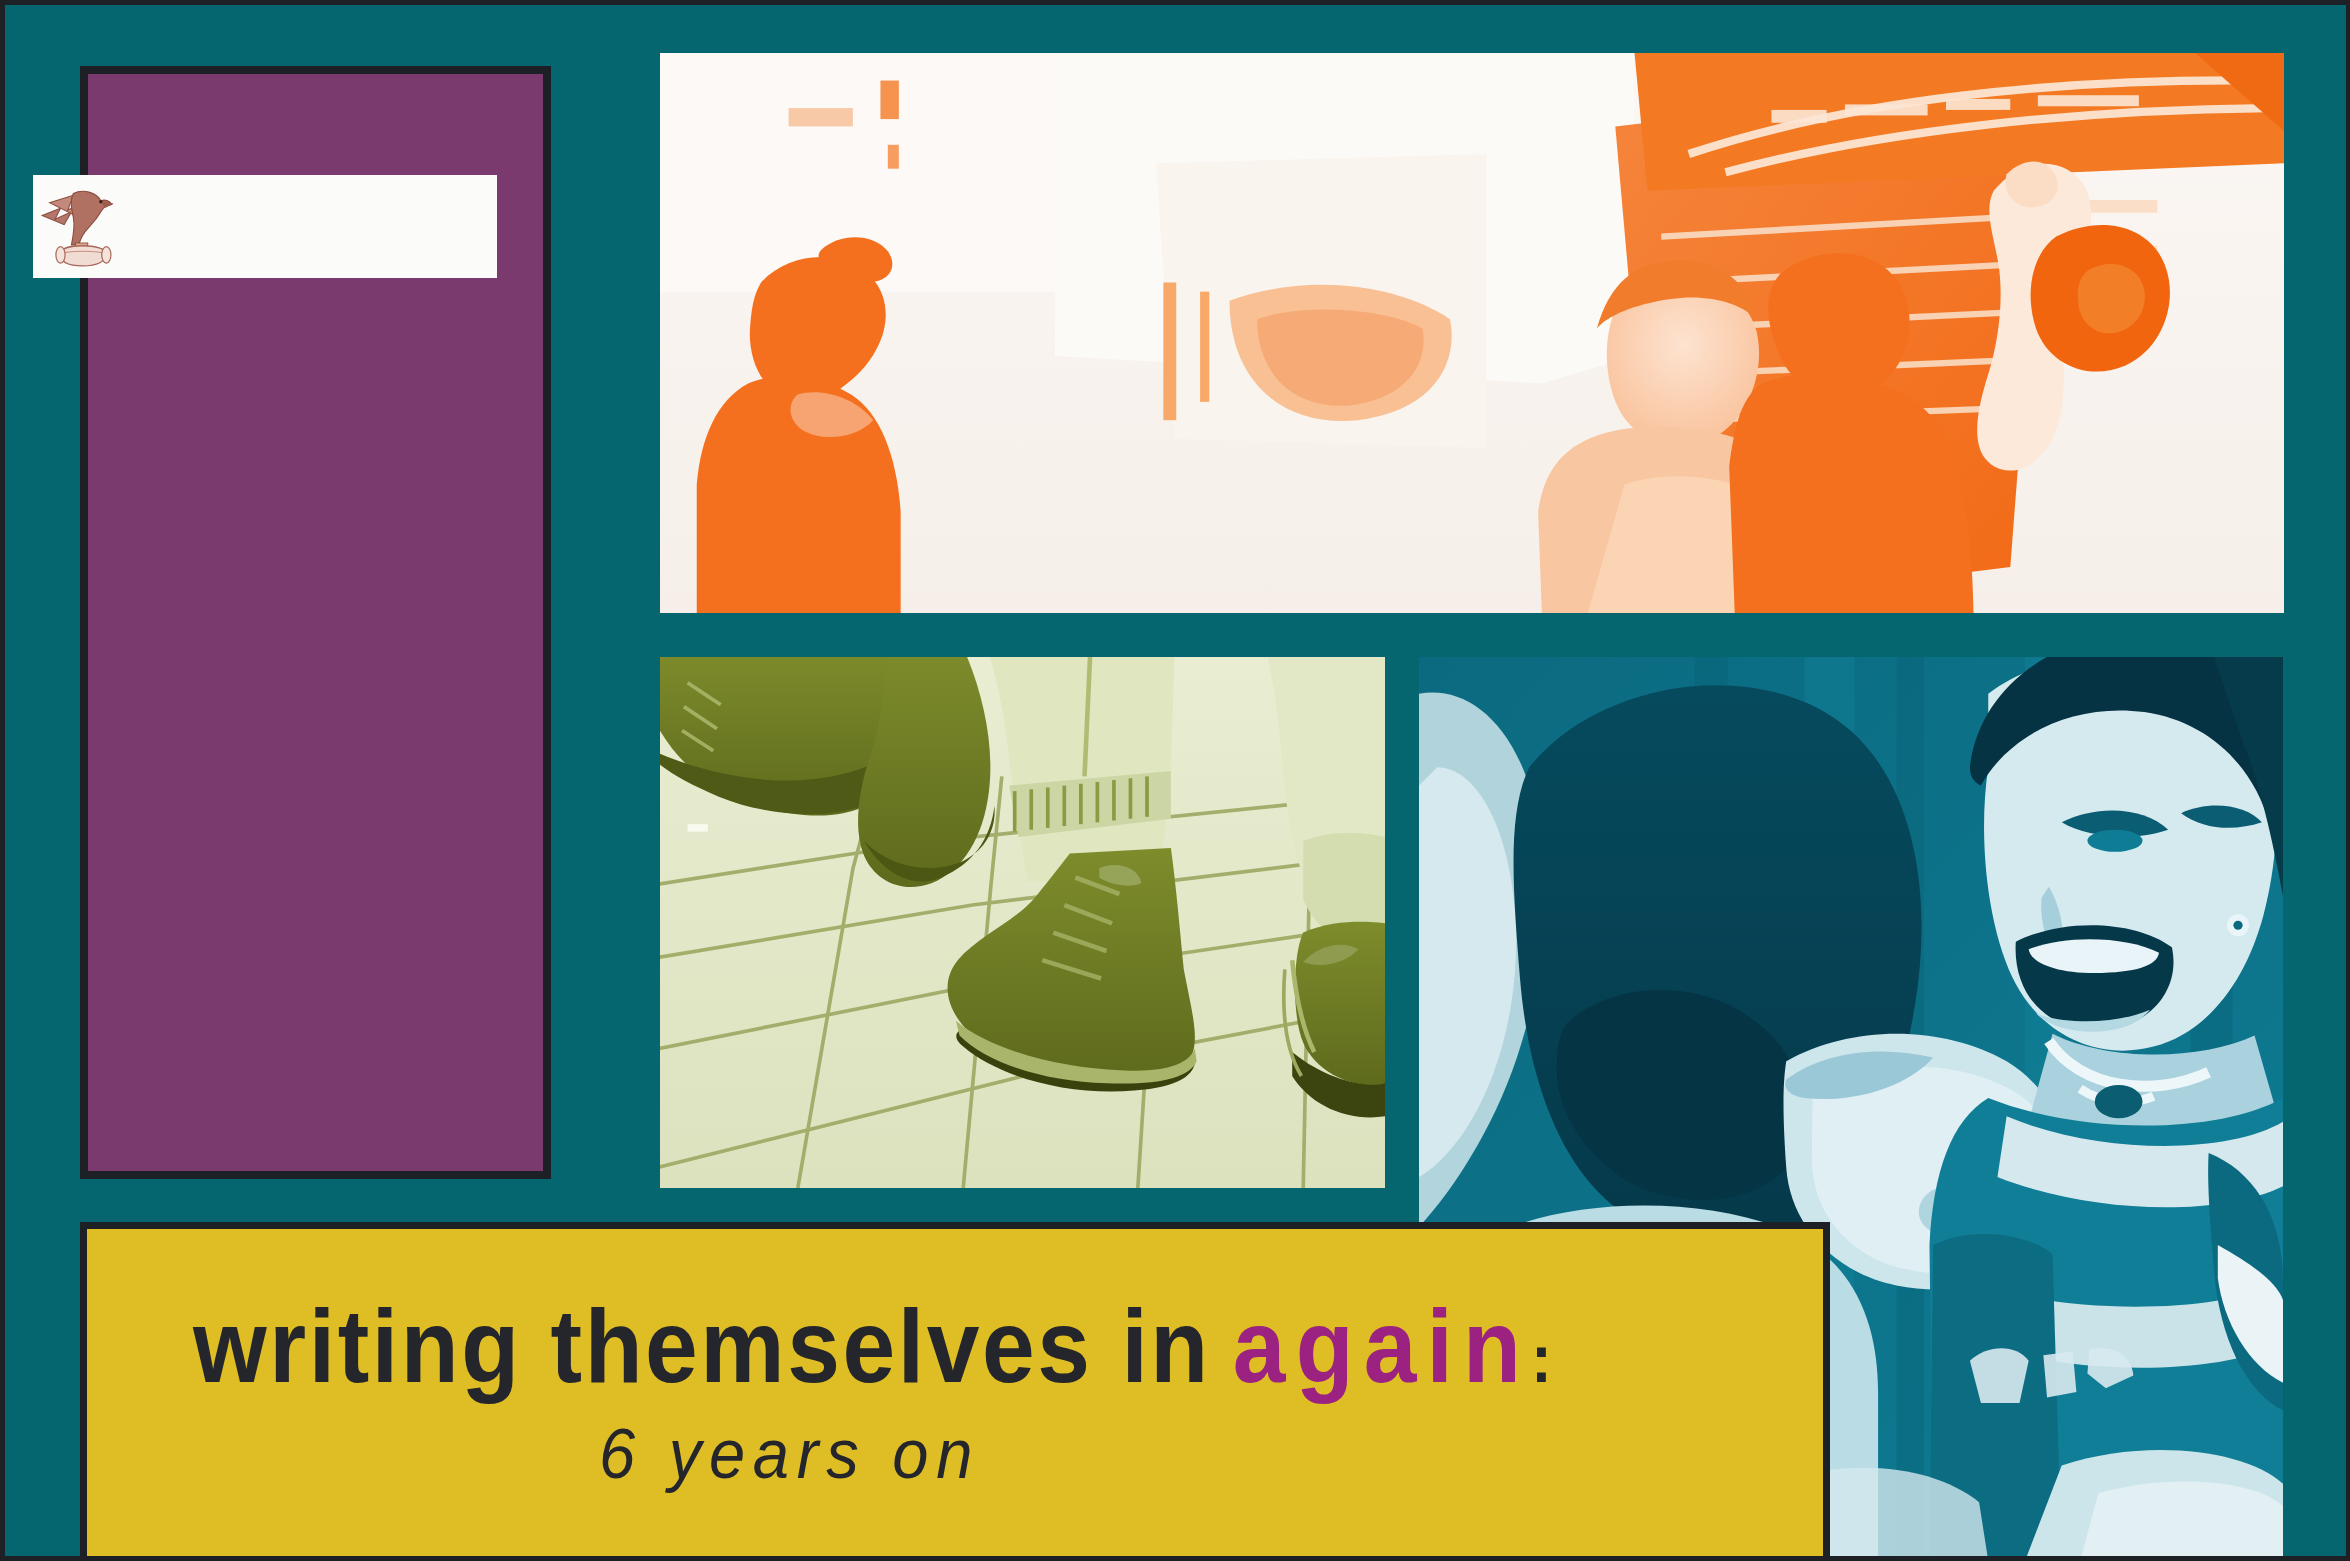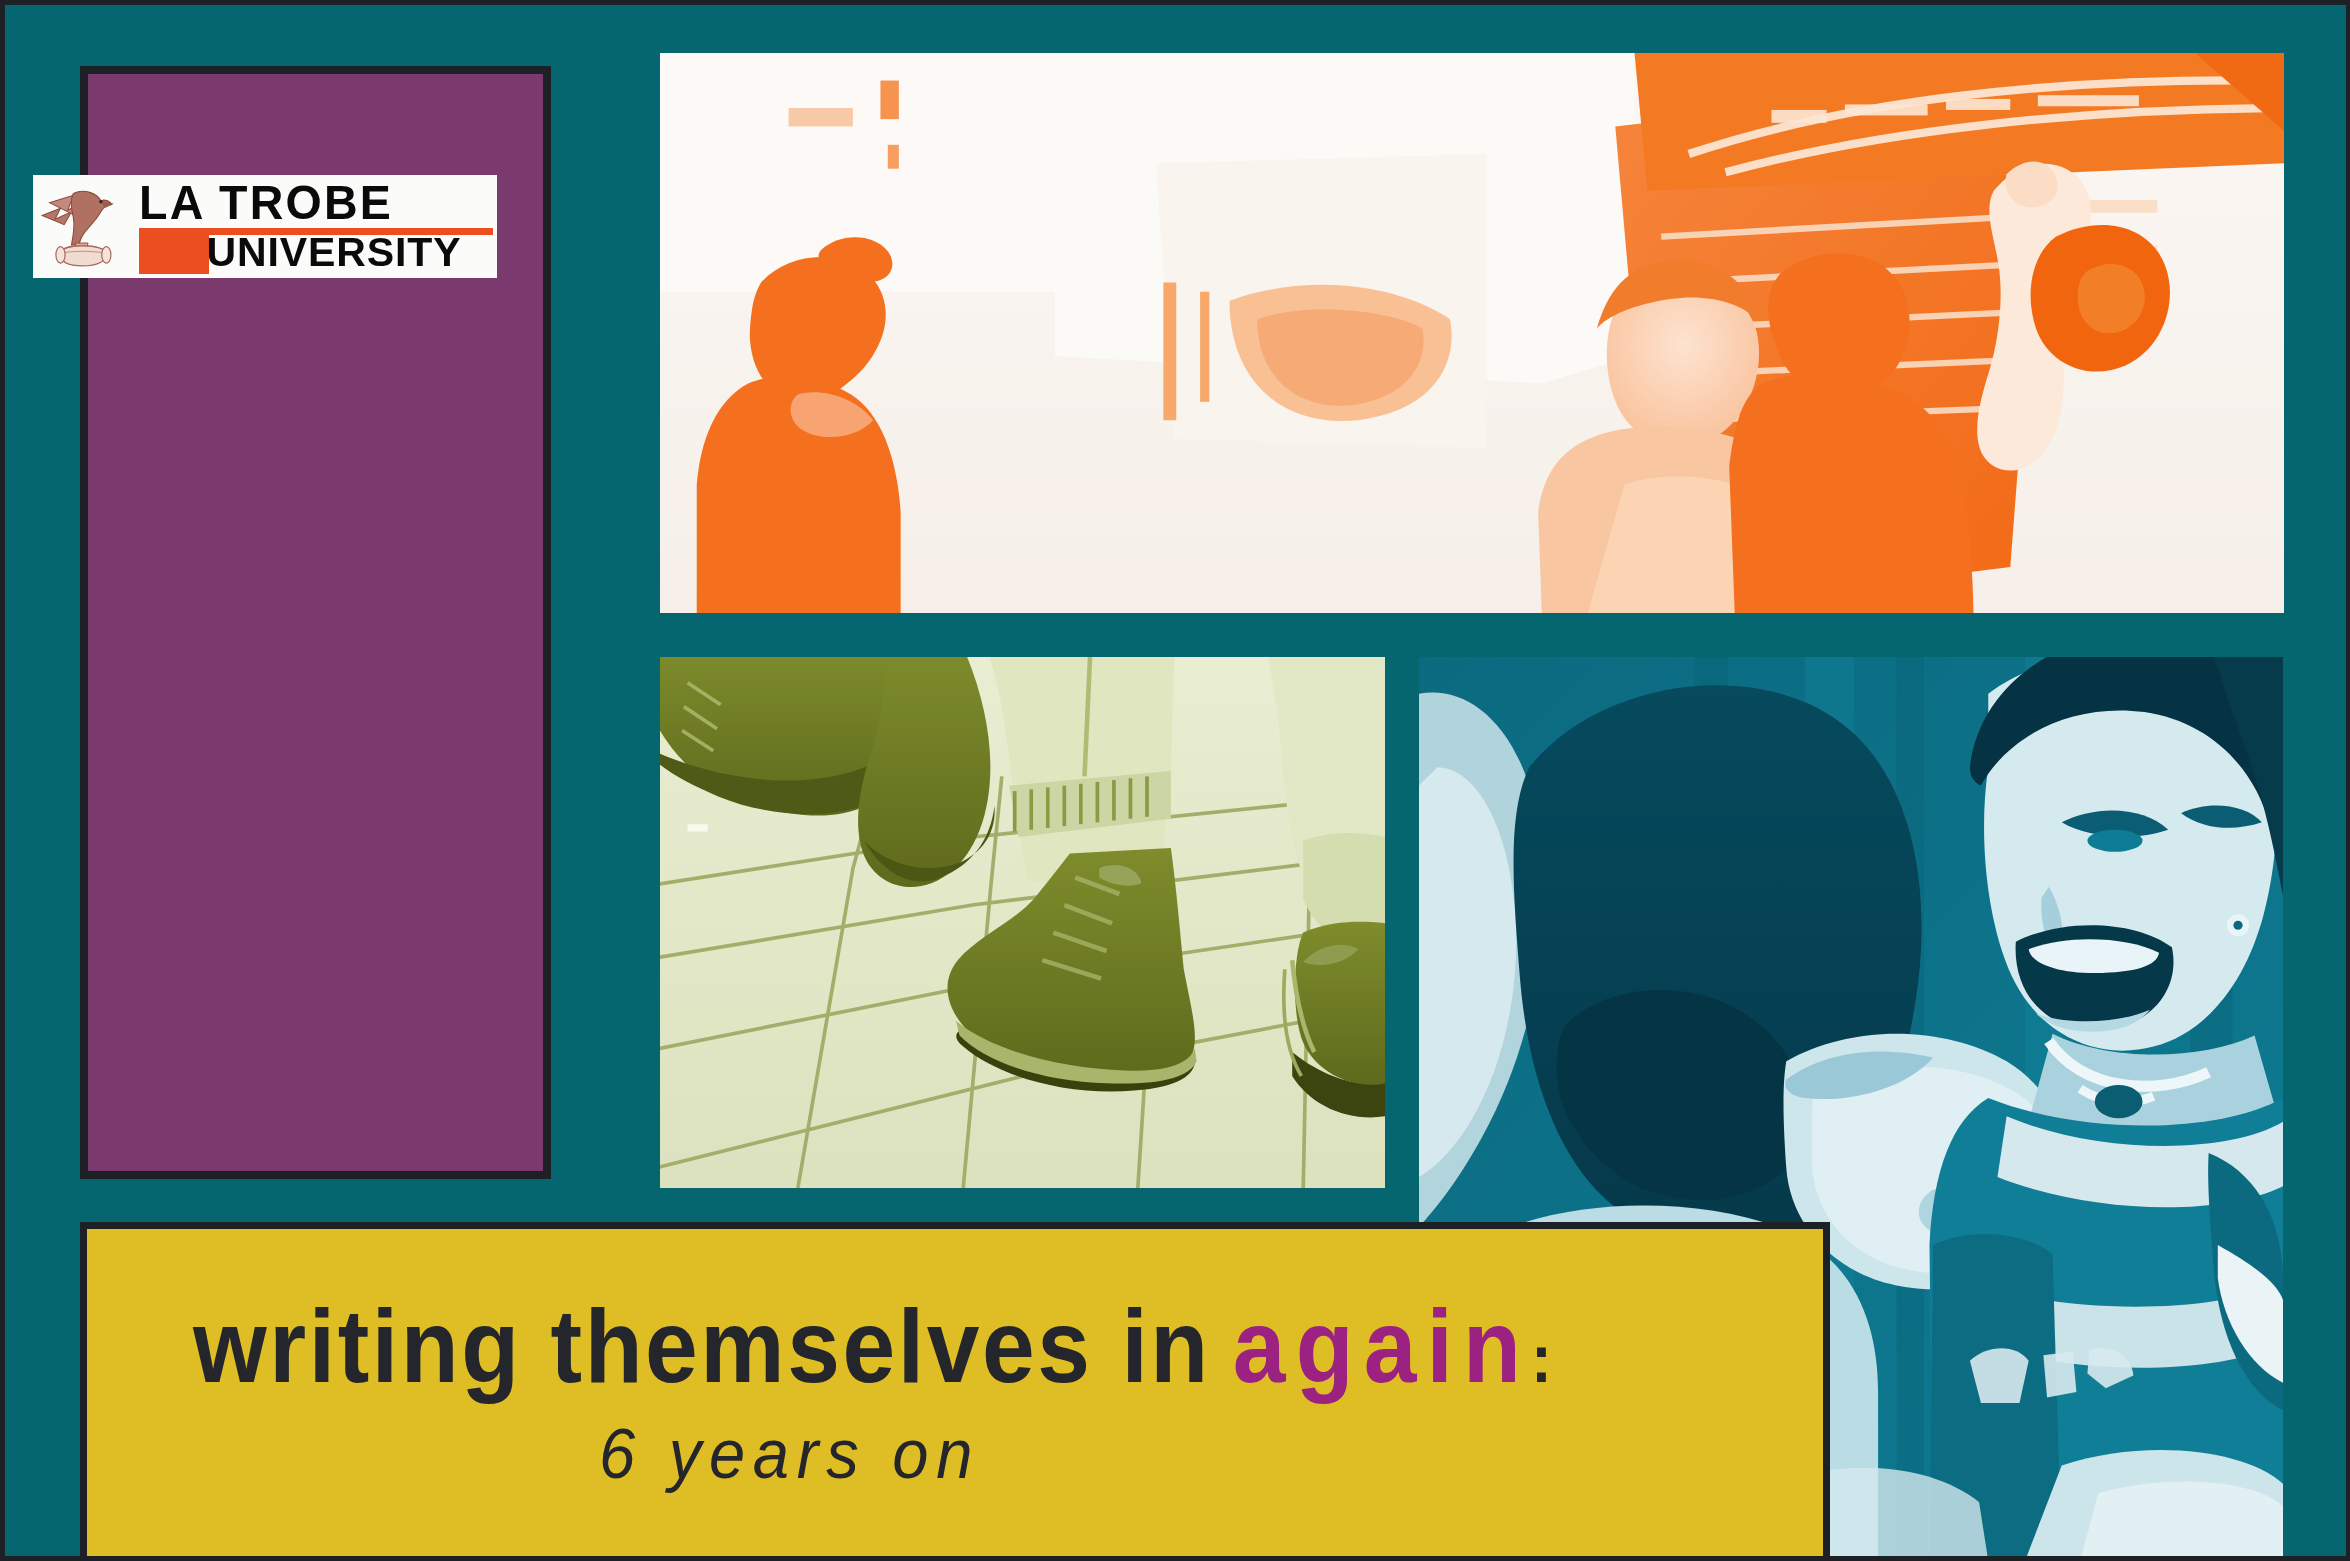--- a/index.html
+++ b/index.html
@@ -192,26 +192,20 @@
         <path d="M74 28 L88 31 L78 36 Z" fill="#9a5c4d"></path>
         <circle cx="74" cy="29" r="1.8" fill="#3a2018"></circle>
         <path d="M46 74 L60 74 L58 84 L48 84 Z" fill="#e2a98e" stroke="#8a4a3c" stroke-width="1"></path>
         <path d="M30 86 C30 80 40 77 54 77 C68 77 80 80 80 86
                  C80 94 70 99 54 99 C38 99 30 94 30 86 Z" fill="#f0dcd2" stroke="#a8675a" stroke-width="1.4"></path>
         <path d="M30 86 C34 84 44 83 54 83 C64 83 76 84 80 86" stroke="#c89182" stroke-width="1.1" fill="none"></path>
         <ellipse cx="30" cy="87" rx="5" ry="9" fill="#f3e3da" stroke="#a8675a" stroke-width="1.3"></ellipse>
         <ellipse cx="80" cy="87" rx="5" ry="9" fill="#f3e3da" stroke="#a8675a" stroke-width="1.3"></ellipse>
       </svg>
     </div>
-    <div id="logo-words">
-      <div id="logo-line1">LA TROBE</div>
-      <div id="logo-rule"></div>
-      <div id="logo-redblock"></div>
-      <div id="logo-line2">UNIVERSITY</div>
-    </div>
   </div>
 
   <div class="photo" id="photo-orange">
     <svg viewBox="0 0 1768 610" preserveAspectRatio="none">
       <defs>
         <linearGradient id="og1" x1="0" y1="0" x2="0" y2="1">
           <stop offset="0" stop-color="#FBF7F4"></stop>
           <stop offset="1" stop-color="#F6EFE9"></stop>
         </linearGradient>
         <linearGradient id="og2" x1="0" y1="0" x2="1" y2="1">

